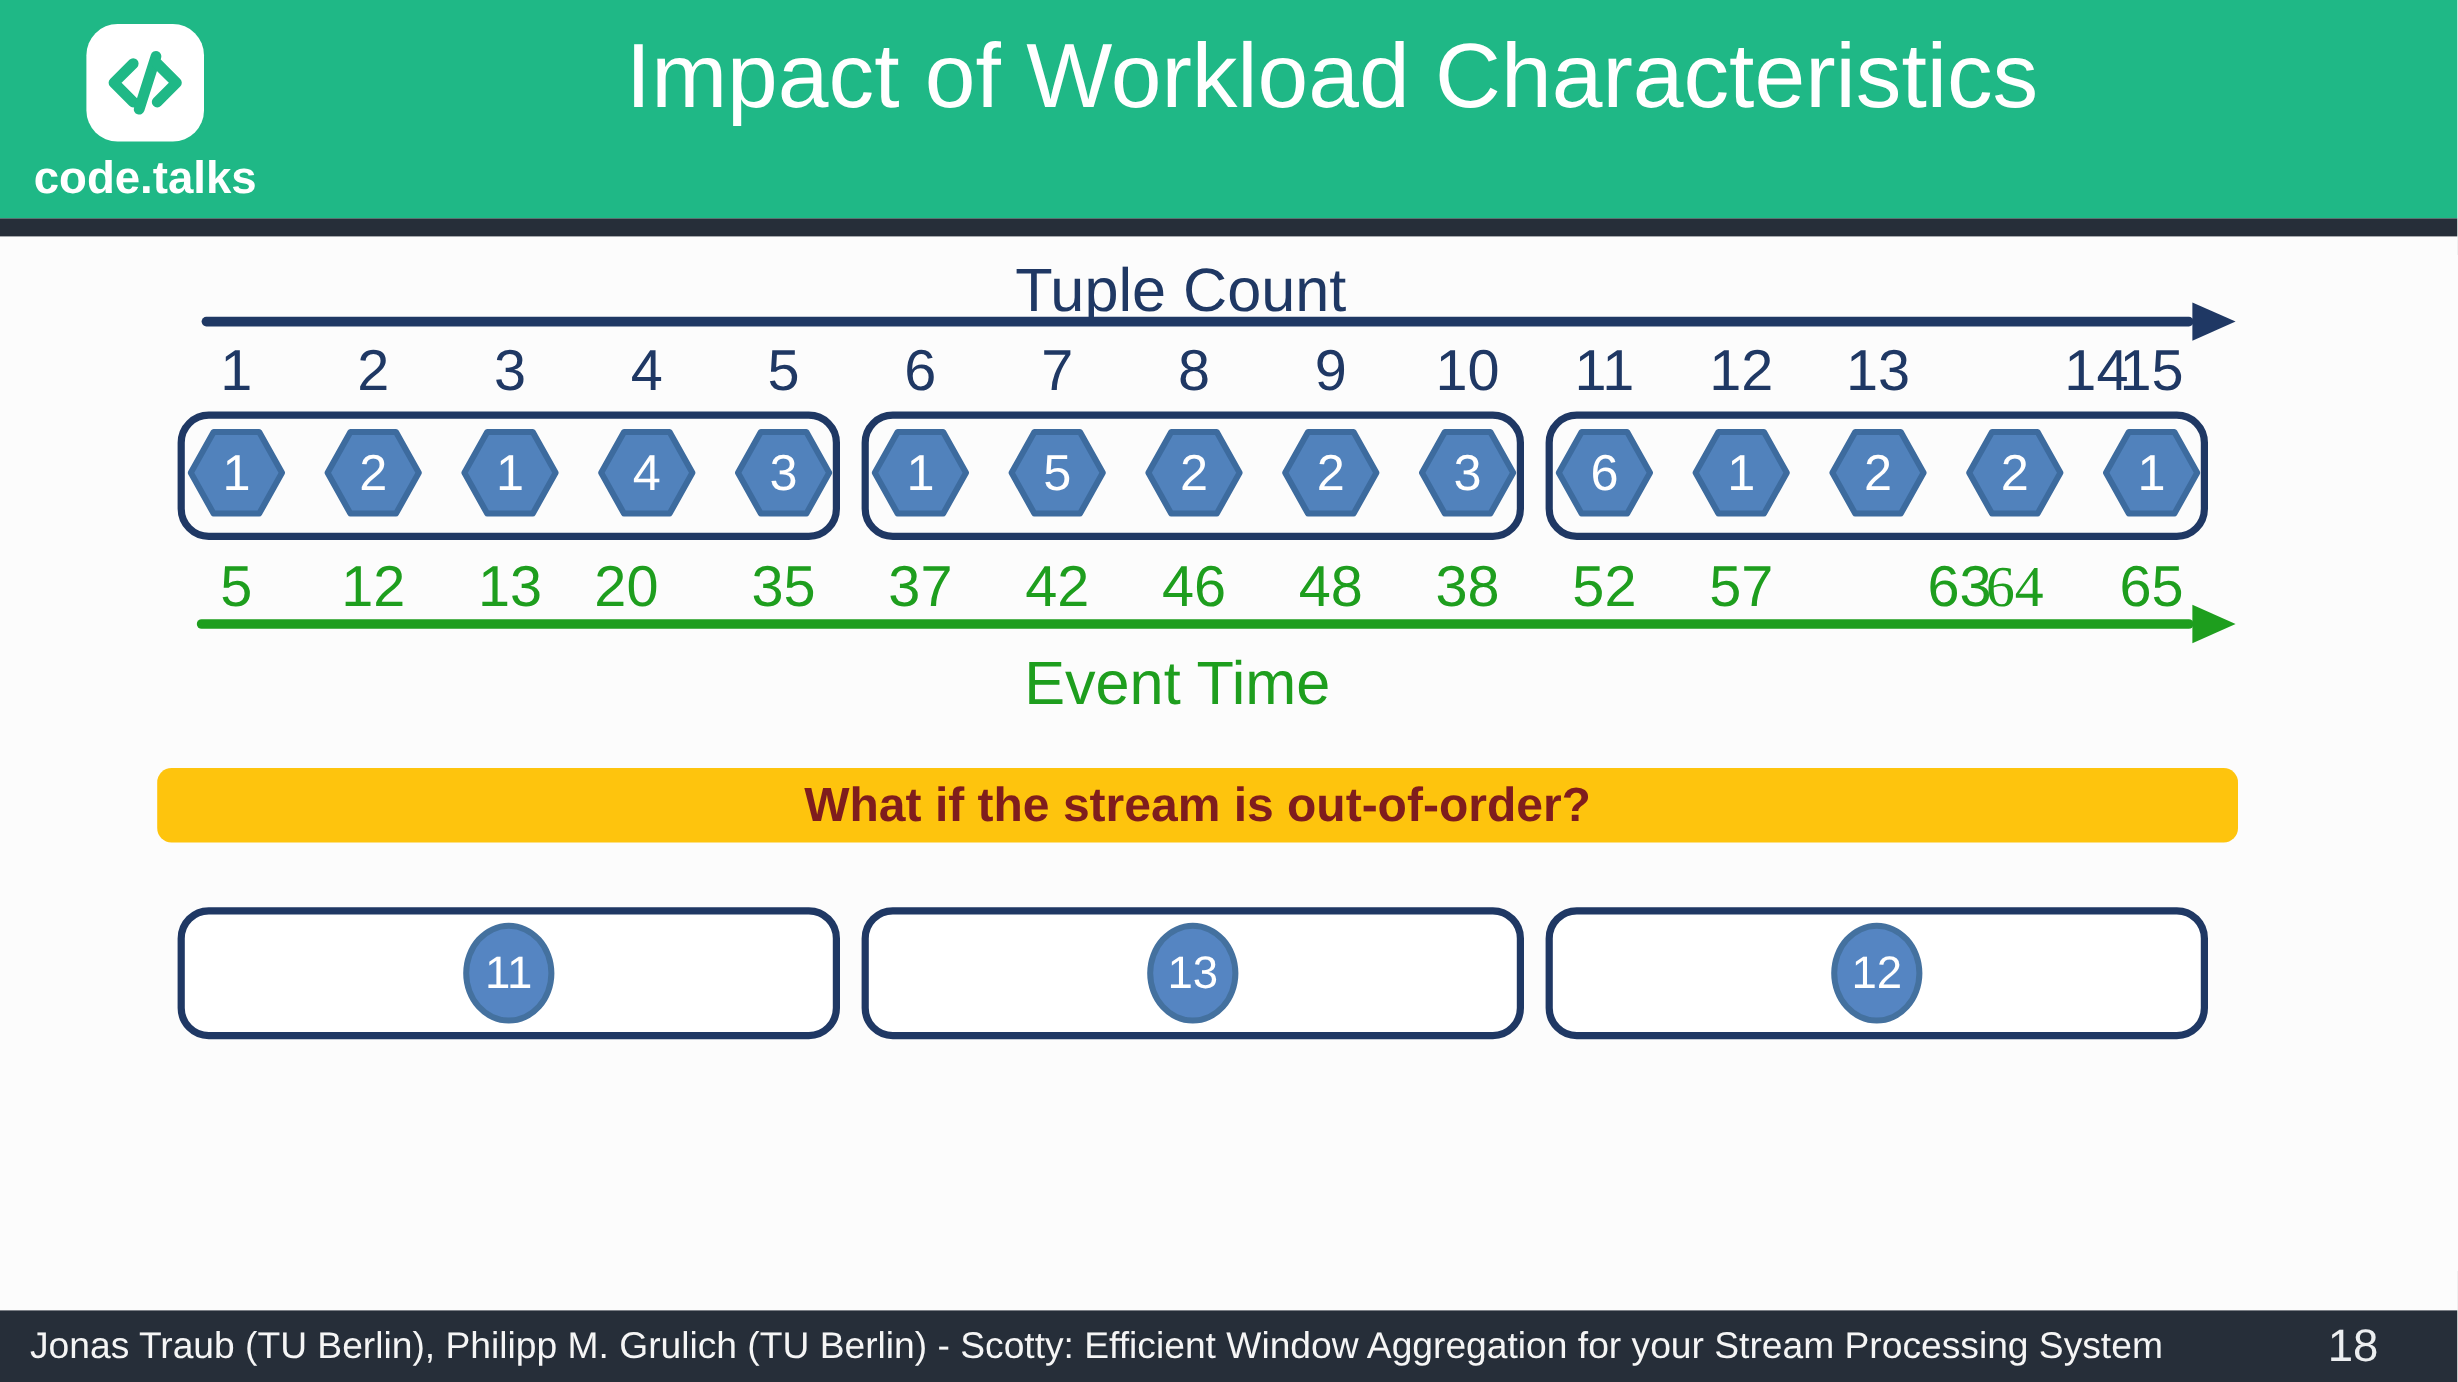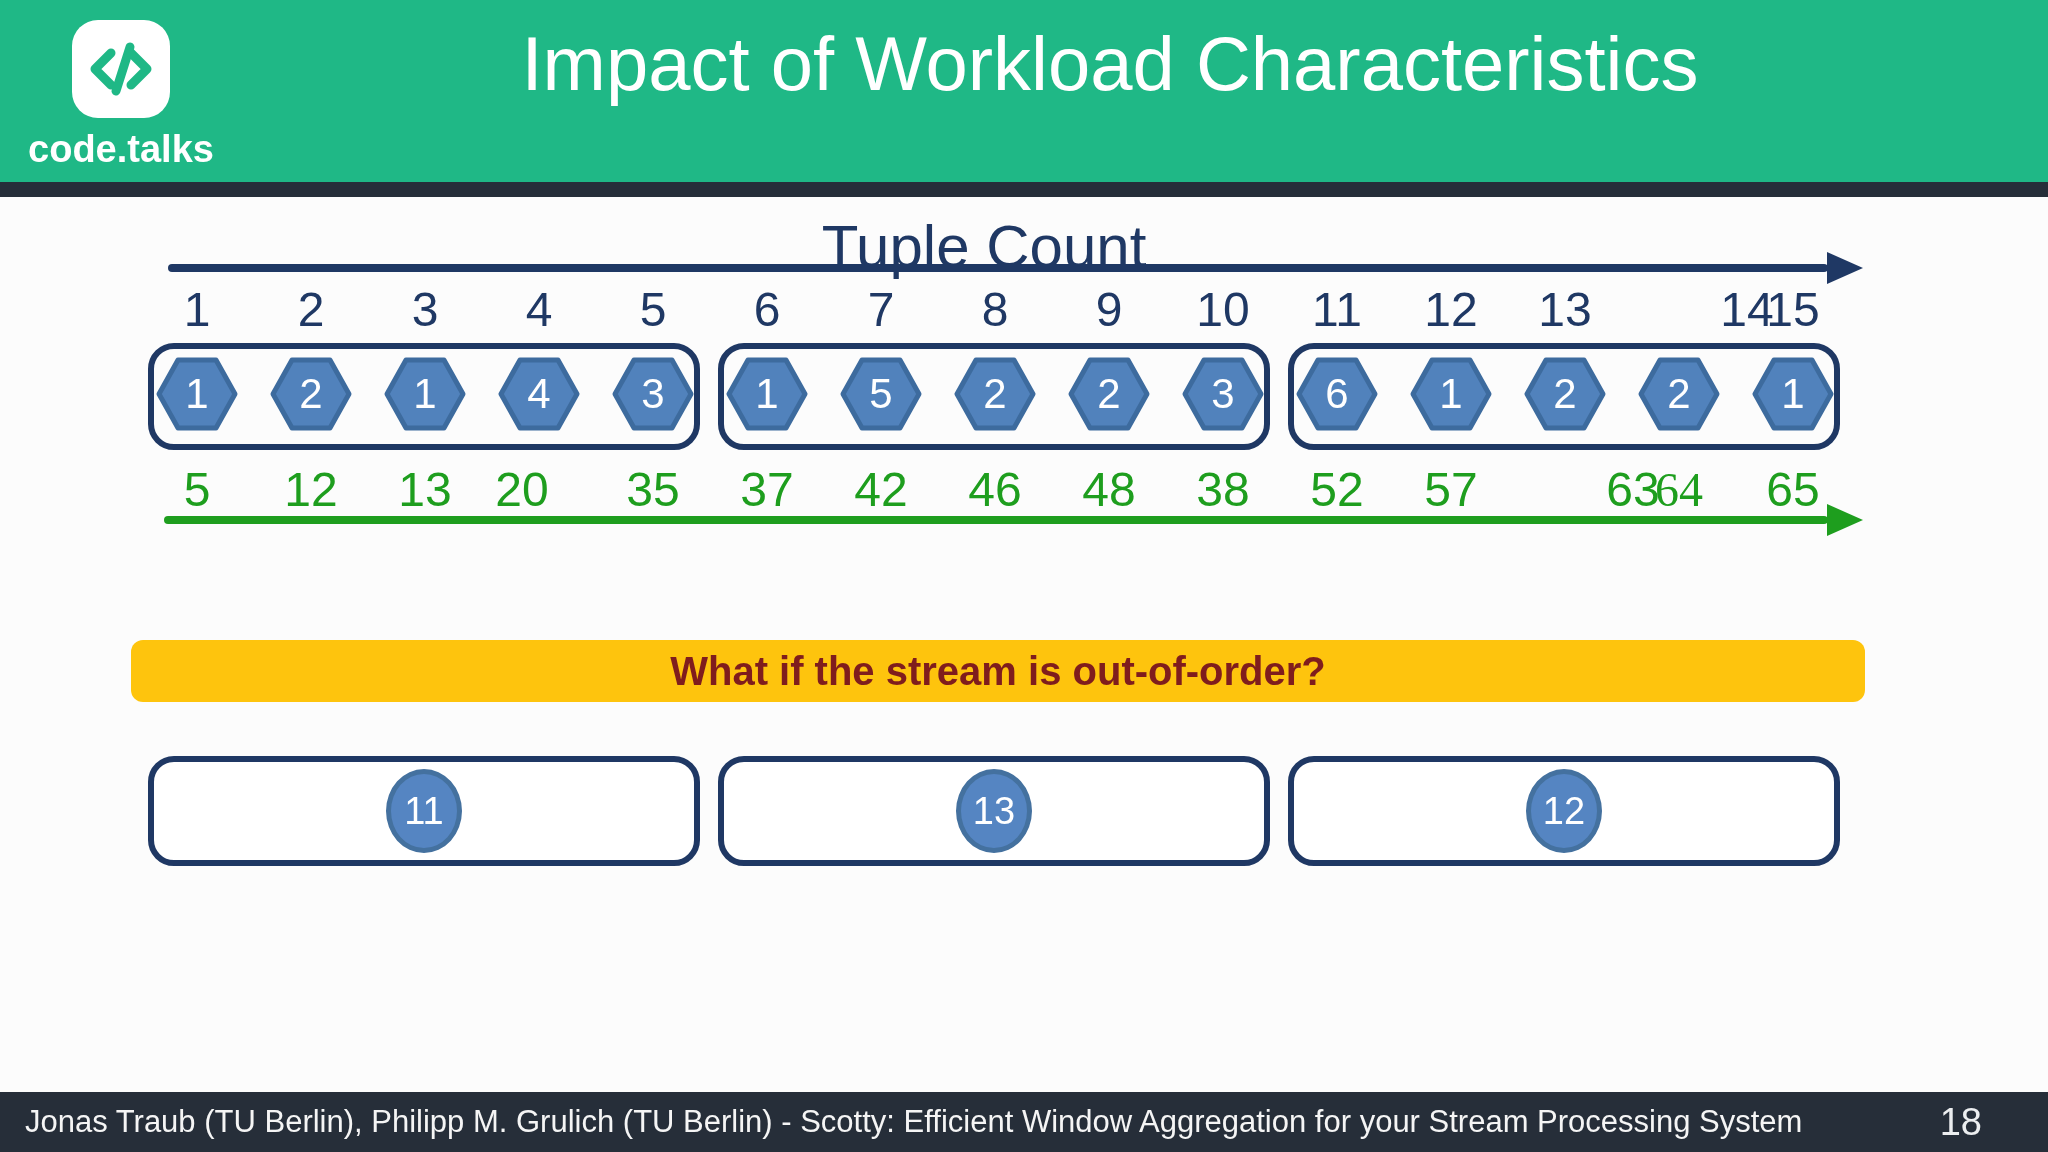--- a/index.html
+++ b/index.html
@@ -10,21 +10,21 @@
   .header{position:absolute;left:0;top:0;width:2048px;height:182px;background:#1fb886;}
   .divider{position:absolute;left:0;top:182px;width:2048px;height:15px;background:#262e39;}
   .logo-box{position:absolute;left:72px;top:20px;width:98px;height:98px;background:#ffffff;border-radius:26px;}
   .logo-box svg{position:absolute;left:11px;top:11px;}
   .logo-text{position:absolute;left:16px;top:128px;width:210px;text-align:center;
              color:#ffffff;font-size:38px;font-weight:bold;letter-spacing:0px;}
   .title{position:absolute;top:20px;left:calc(50% + 86px);transform:translateX(-50%);
          color:#ffffff;font-size:76px;font-weight:400;white-space:nowrap;}
 
   
-  .axis-label{position:absolute;transform:translateX(-50%);white-space:nowrap;font-size:60px;font-weight:400;}
+  .axis-label{position:absolute;transform:translateX(-50%);white-space:nowrap;font-size:51px;font-weight:400;}
   .axis-label.navy{color:#1f3864;left:calc(50% - 40px);top:212px;}
   .axis-label.green{color:#1e9e1e;left:calc(50% - 43px);top:540px;}
 
   
   .hline{position:absolute;height:8px;border-radius:4px;}
   .hline.navy{background:#1f3864;left:168px;top:264px;width:1660px;}
   .hline.green{background:#1e9e1e;left:164px;top:516px;width:1664px;}
   .ahead{position:absolute;width:0;height:0;border-top:16px solid transparent;border-bottom:16px solid transparent;}
   .ahead.navy{border-left:36px solid #1f3864;left:1827px;top:252px;}
   .ahead.green{border-left:36px solid #1e9e1e;left:1827px;top:504px;}
@@ -166,20 +166,21 @@
       <span class="tick green" style="left: 1052px;">48</span>
       <span class="tick green" style="left: 1166px;">38</span>
       <span class="tick green" style="left: 1280px;">52</span>
       <span class="tick green" style="left: 1394px;">57</span>
       <span class="tick green" style="left: 1576px;">63</span>
       <span class="tick green" style="left: 1622px; font-family: Liberation Serif, serif;">64</span>
       <span class="tick green" style="left: 1736px;">65</span>
     </div>
   <div class="hline green"></div>
   <div class="ahead green"></div>
+  <div class="axis-label green">Event Time</div>
 
   <div class="banner">
     <span>What if the stream is out-of-order?</span>
   </div>
 
   <div id="bottom-windows">
       <div class="bwindow" style="left: 148px;">
         <div class="circle">
           <span>11</span>
         </div>

